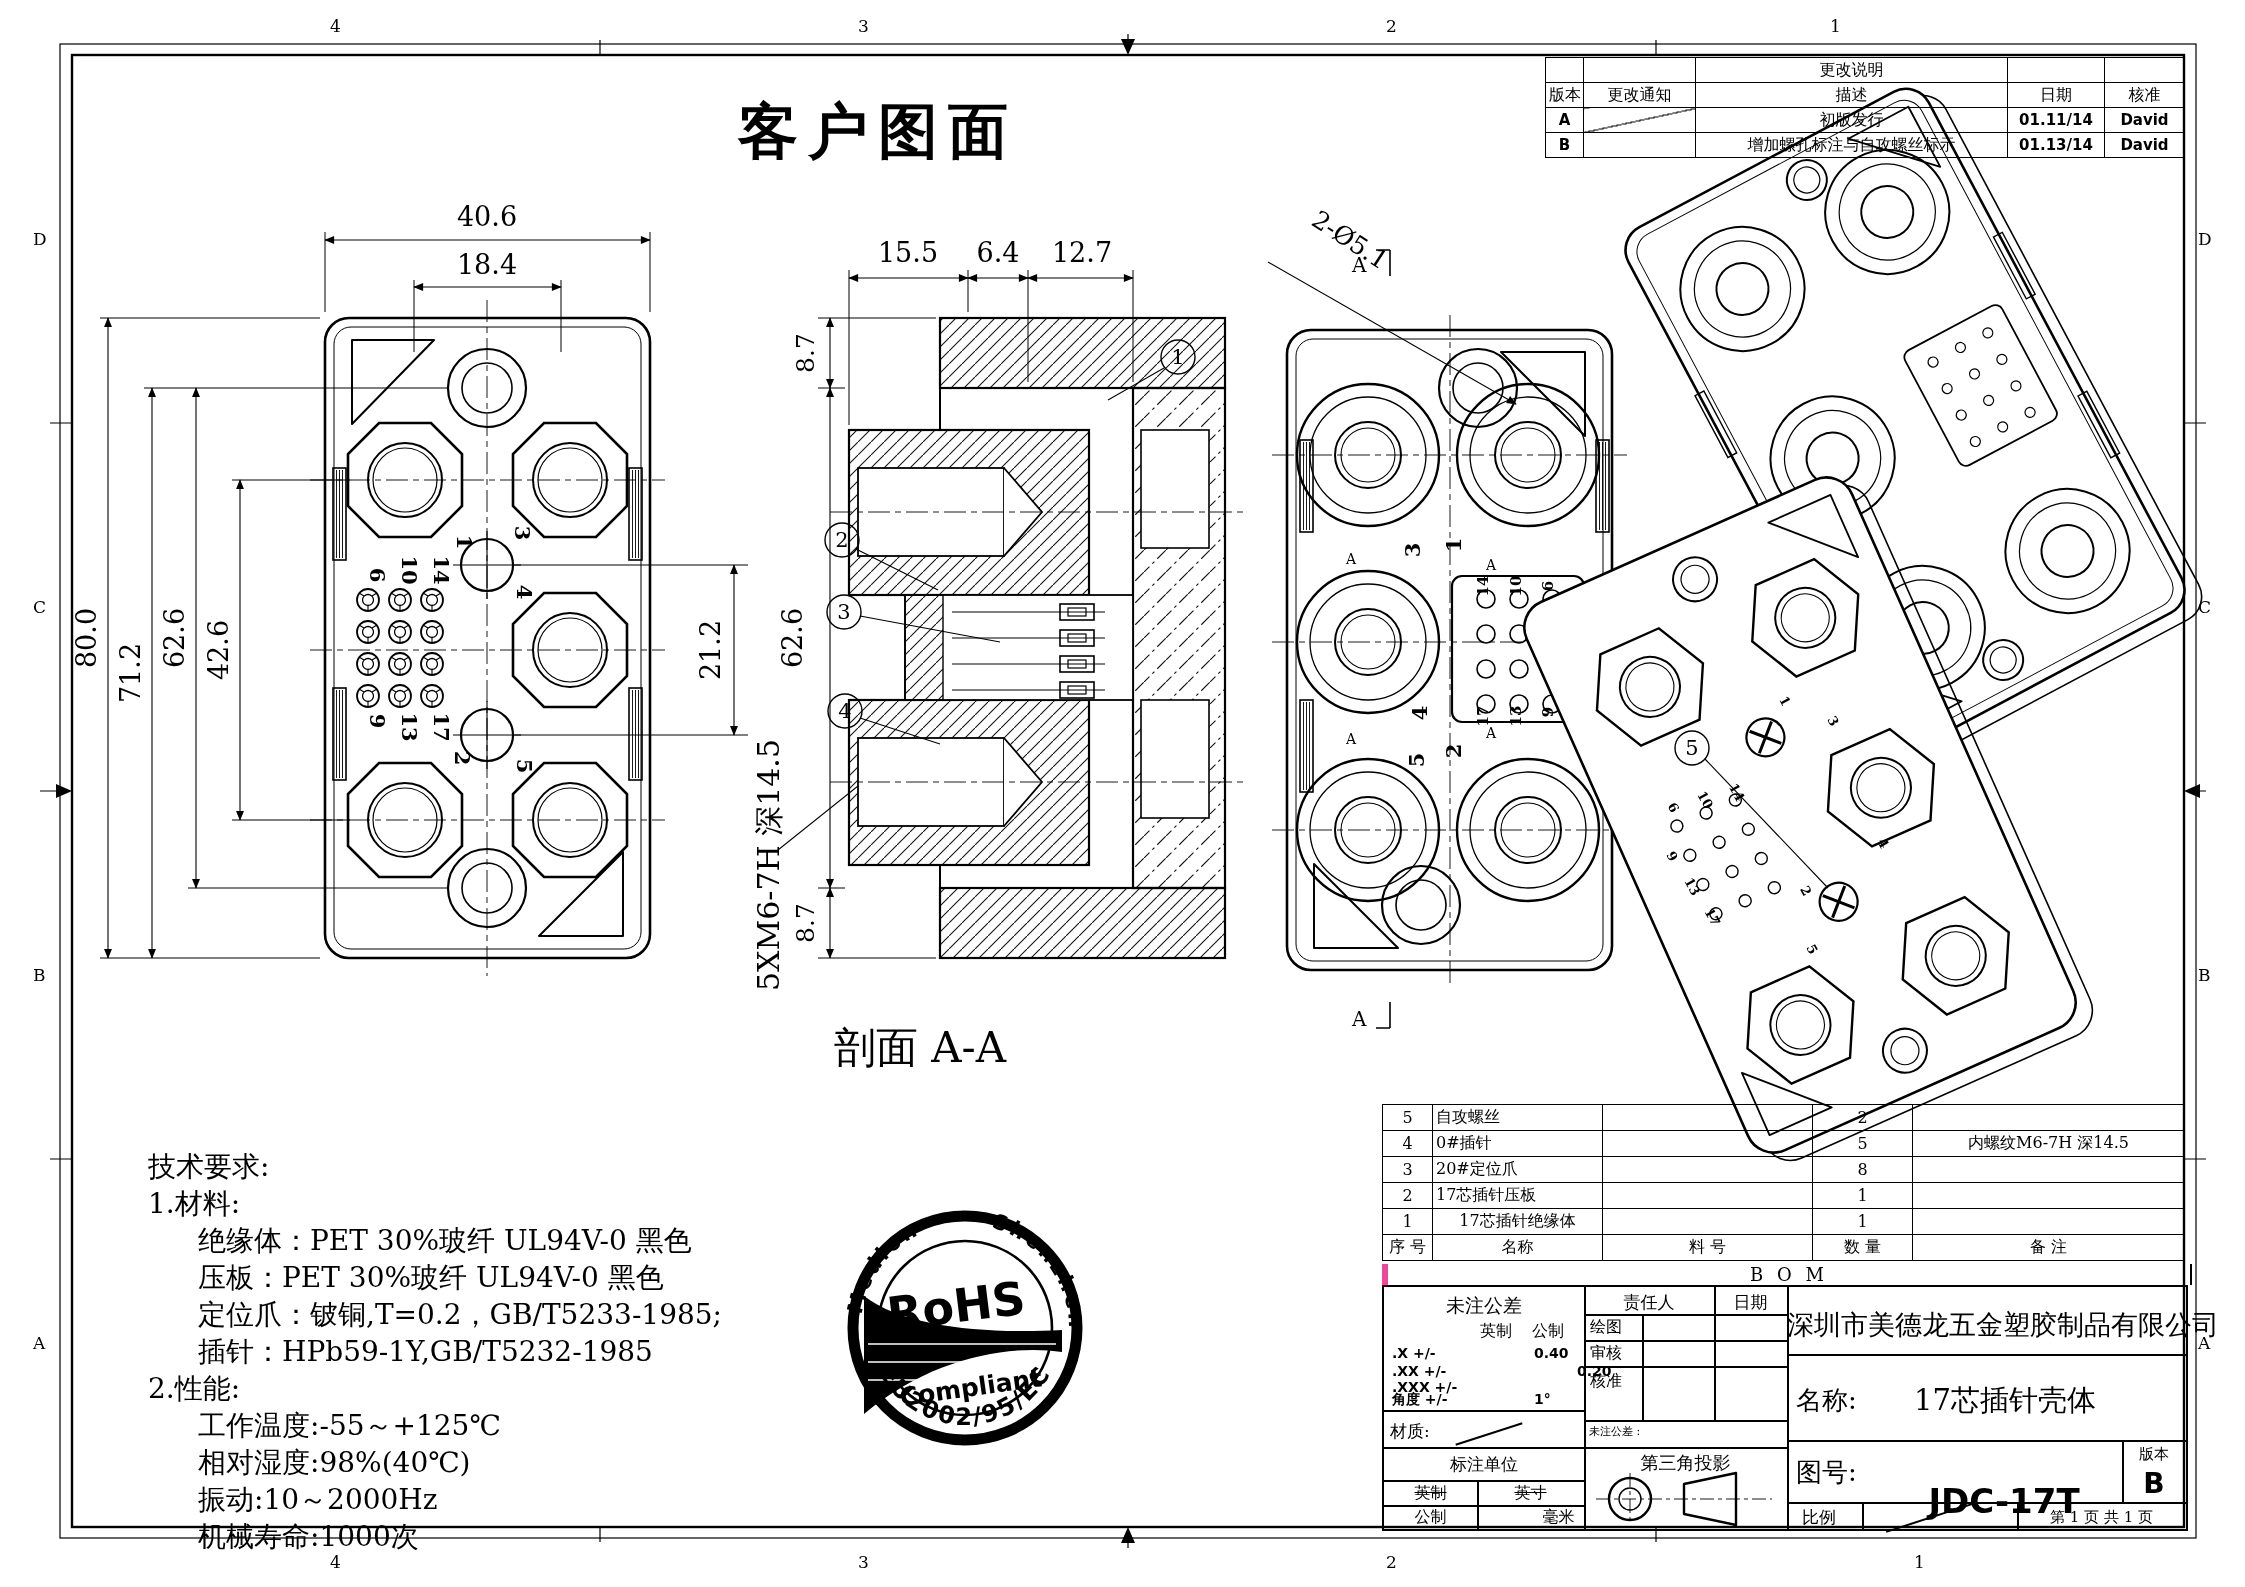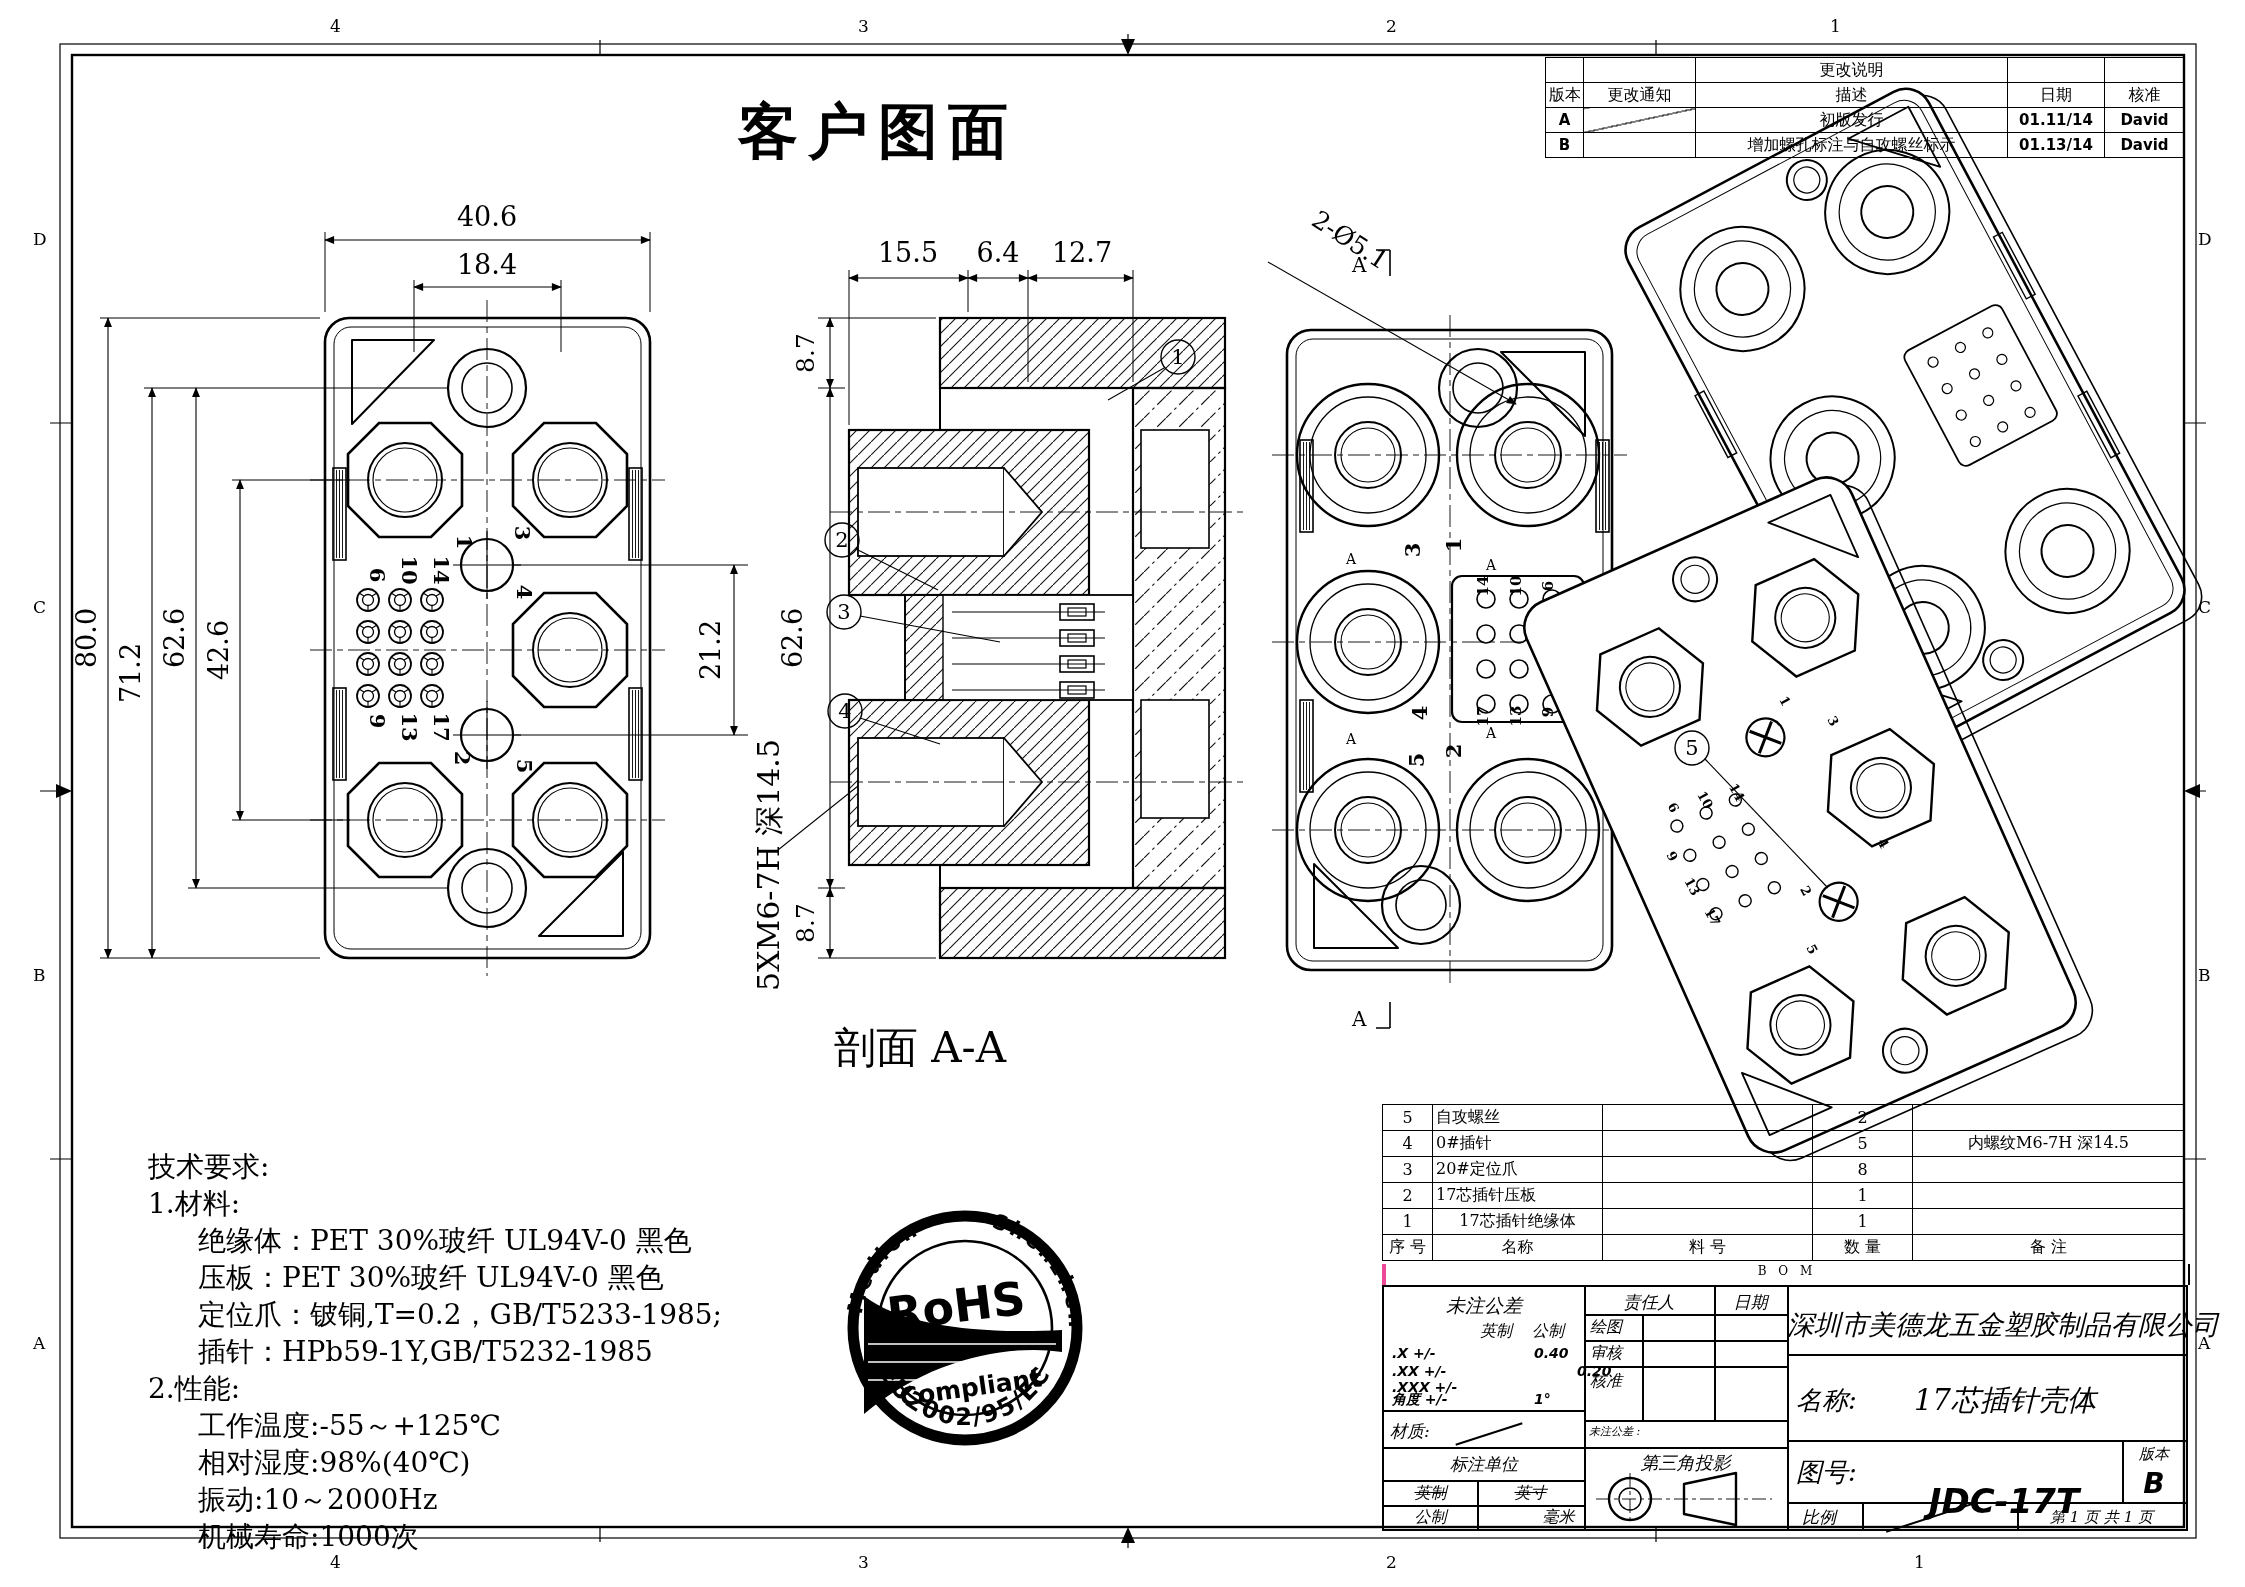--- a/index.html
+++ b/index.html
@@ -14,21 +14,21 @@
   td{border:1.6px solid #000;padding:0 3px;overflow:hidden;white-space:nowrap;
      font-size:16px;text-align:center;vertical-align:middle;}
   .rev td{height:24px;}
   .bomT td{height:25px;}
   td.bold{font-family:"DejaVu Sans",sans-serif;font-weight:bold;font-size:15px;}
   td.diag{background:linear-gradient(to bottom right,transparent 48.8%,#000 48.8%,#000 51.2%,transparent 51.2%);}
   
   .tech{font-size:28px;line-height:37px;white-space:nowrap;}
   .tech .ind{padding-left:50px;}
   
-  .tb{position:absolute;border:2.2px solid #000;font-style:italic;}
+  .tb{position:absolute;border:2.2px solid #000;}
   .vl,.hl{position:absolute;background:#000;}
   .vl{width:1.6px;}
   .hl{height:1.6px;}
   .lbl{position:absolute;white-space:nowrap;}
   .ctr{text-align:center;}
   .strike{text-decoration:line-through;}
   .bld{font-family:"DejaVu Sans",sans-serif;font-weight:bold;}
   .slash{position:absolute;border-top:2px solid #000;transform:rotate(-18deg);}
 </style>
 </head>
@@ -532,21 +532,21 @@
     </tr>
     <tr>
       <td>序 号</td>
       <td>名称</td>
       <td>料 号</td>
       <td>数 量</td>
       <td>备 注</td>
     </tr>
   </tbody>
     </table>
-  <div class="abs" style="left:1382px;top:1264px;width:802px;height:21px;border-left:4px solid #ec4899;border-right:2px solid #000;text-align:center;font-size:12px;letter-spacing:4px;">B O M</div>
+  <div class="abs" style="left:1382px;top:1264px;width:802px;height:21px;border-left:6px solid #ec4899;border-right:2px solid #000;text-align:center;font-size:18px;letter-spacing:4px;">B O M</div>
 
   <div class="tb" style="left:1382px;top:1285px;width:802px;height:242px;">
 
     <div class="vl" style="left:200px;top:0;height:242px;"></div>
     <div class="vl" style="left:403px;top:0;height:242px;"></div>
     <div class="hl" style="left:0;top:123px;width:200px;"></div>
     <div class="hl" style="left:0;top:160px;width:200px;"></div>
     <div class="hl" style="left:0;top:193px;width:200px;"></div>
     <div class="hl" style="left:0;top:218px;width:200px;"></div>
     <div class="vl" style="left:93px;top:193px;height:49px;"></div>

